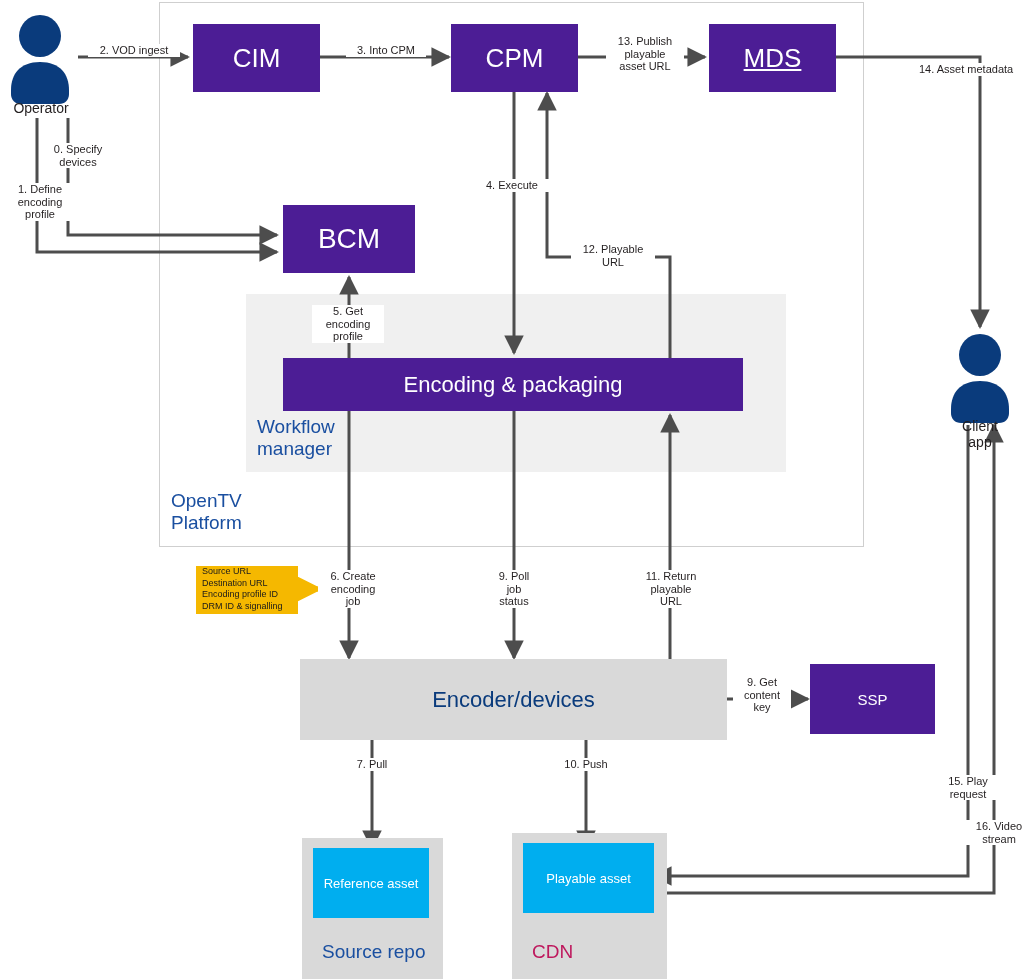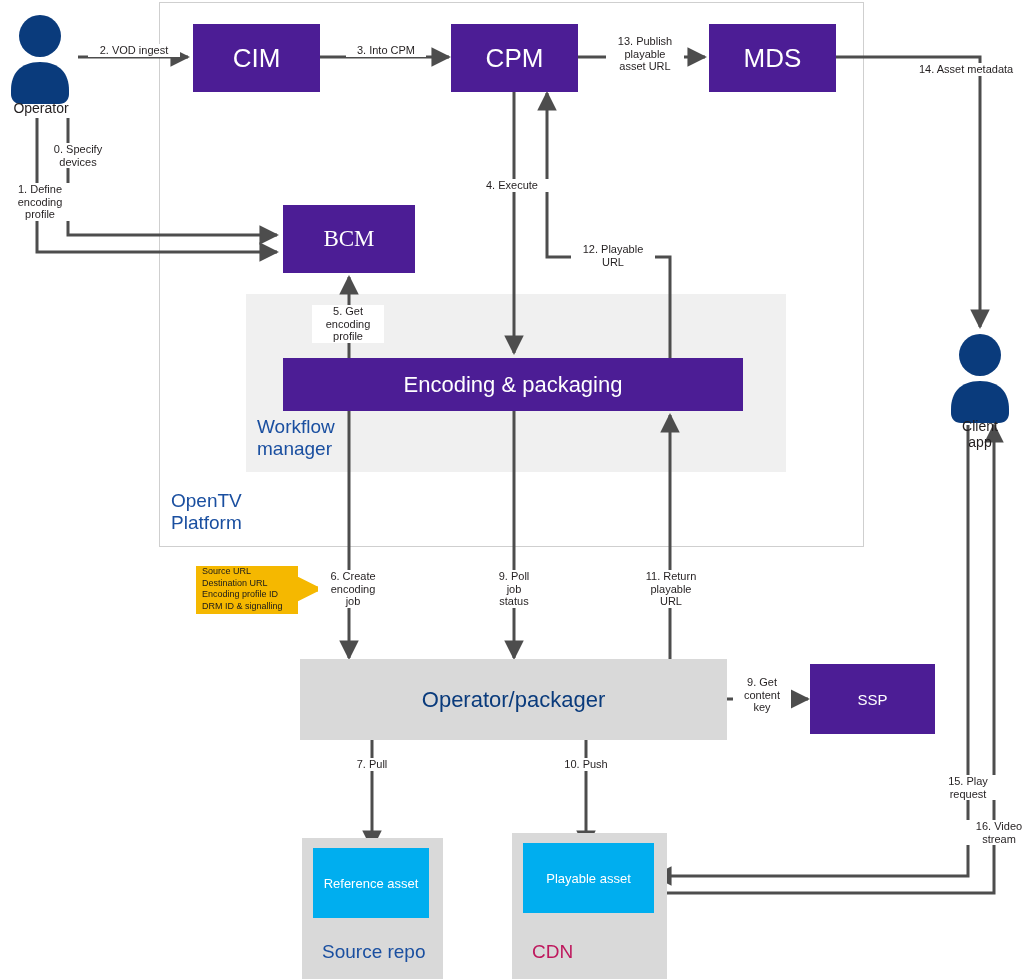--- a/index.html
+++ b/index.html
@@ -174,29 +174,29 @@
       <path d="M 32 48 C 12 48 3 60 3 76 L 3 80 C 3 86 7 90 13 90 L 51 90 C 57 90 61 86 61 80 L 61 76 C 61 60 52 48 32 48 Z" fill="#0a3b7c"></path>
     </svg>
   </div>
   <div class="actor-name" style="left:938px; top:418px; width:84px;">Client
 app</div>
 
   <div class="box navy" style="left:193px; top:24px; width:127px; height:68px; font-size:26px;">CIM</div>
 
   <div class="box navy" style="left:451px; top:24px; width:127px; height:68px; font-size:26px;">CPM</div>
 
-  <div class="box navy" style="left:709px; top:24px; width:127px; height:68px; font-size:26px;">MDS</div>
-
-  <div class="box navy" style="left:283px; top:205px; width:132px; height:68px; font-size:23px;font-family:Liberation Serif, serif;">BCM</div>
+  <div class="box navy" style="left:709px; top:24px; width:127px; height:68px; font-size:26px;text-decoration:underline;">MDS</div>
+
+  <div class="box navy" style="left:283px; top:205px; width:132px; height:68px; font-size:28px;">BCM</div>
 
   <div class="box navy" style="left:283px; top:358px; width:460px; height:53px; font-size:22px;">Encoding &amp; packaging</div>
 
   <div class="box navy" style="left:810px; top:664px; width:125px; height:70px; font-size:15px;">SSP</div>
 
-  <div class="box grey" style="left:300px; top:659px; width:427px; height:81px; font-size:22px;">Operator/packager</div>
+  <div class="box grey" style="left:300px; top:659px; width:427px; height:81px; font-size:22px;">Encoder/devices</div>
 
   <div class="box grey" style="left:302px; top:838px; width:141px; height:141px;"></div>
   <div class="box cyan" style="left:313px; top:848px; width:116px; height:70px; font-size:13px;">Reference asset</div>
   <div class="label-plain" style="left:312px; top:941px; width:140px; text-align:left; font-size:19px; line-height:22px; color:#1a4fa0;">Source repo</div>
 
   <div class="box grey" style="left:512px; top:833px; width:155px; height:146px;"></div>
   <div class="box cyan" style="left:523px; top:843px; width:131px; height:70px; font-size:13px;">Playable asset</div>
   <div class="label-plain" style="left:522px; top:941px; width:140px; text-align:left; font-size:19px; line-height:22px; color:#be185d;">CDN</div>
 
   <div class="title-blue" style="left:257px; top:416px; width:160px;">Workflow

